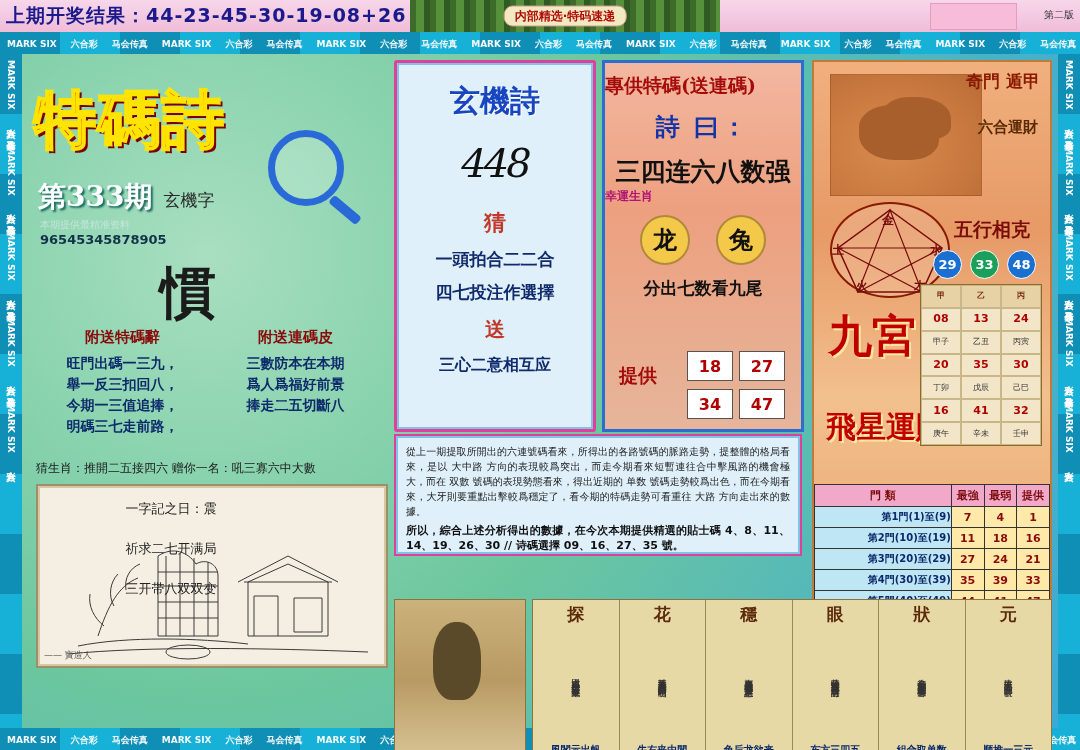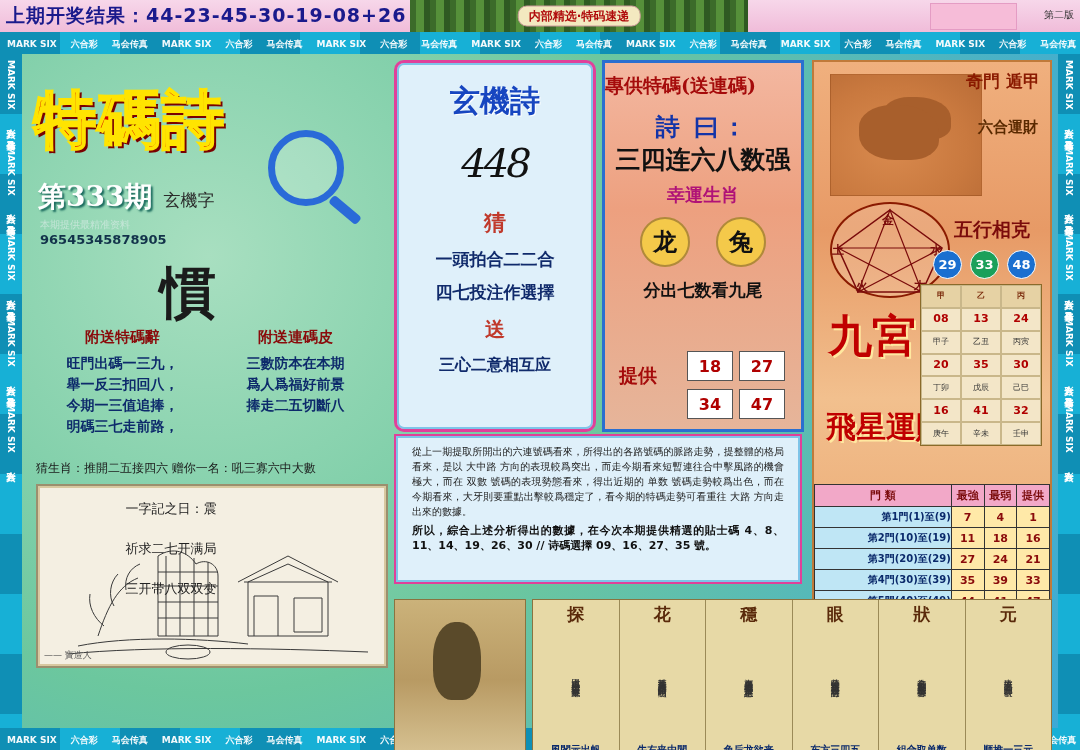--- a/index.html
+++ b/index.html
@@ -15,21 +15,21 @@
   .topbar{
     position:absolute;left:0;top:0;width:1080px;height:32px;
     background:linear-gradient(180deg,#f7d7ea 0%,#f0bcd9 100%);
     display:flex;align-items:center;
   }
   .topbar .lastresult{
     margin-left:6px;font-size:19px;font-weight:bold;color:#1a1a8c;
     letter-spacing:1px;white-space:nowrap;
   }
   .topbar .bamboo{
-    position:absolute;left:410px;top:0;width:338px;height:32px;
+    position:absolute;left:410px;top:0;width:310px;height:32px;
     background:
       repeating-linear-gradient(90deg,#3c6b2a 0 6px,#56903a 6px 14px,#2f5a22 14px 20px),
       #3c6b2a;
     overflow:hidden;
   }
   .topbar .bamboo .tag{
     position:absolute;left:50%;top:50%;transform:translate(-50%,-50%);
     background:#f3e9c0;color:#b00b0b;font-size:12px;font-weight:bold;
     padding:1px 10px;border-radius:9px;border:1px solid #c99;white-space:nowrap;
   }
@@ -150,21 +150,21 @@
     font-size:13px;color:#222;line-height:22px;
   }
   .drawing .sig{
     position:absolute;left:6px;bottom:4px;font-size:9px;color:#555;
   }
 
   
   .mid-col{position:absolute;left:372px;top:6px;width:200px;}
   .blue-card{
     width:196px;height:366px;background:#dff0fa;
-    border:3px solid #e0409a;border-radius:10px;
+    border:3px solid #e0409a;border-radius:3px;
     box-shadow:0 0 0 2px #7ec4e8 inset;
     position:relative;
   }
   .blue-card .hd{
     text-align:center;margin-top:18px;
     font-family:"DejaVu Serif","Liberation Serif",serif;
     font-size:30px;font-weight:bold;color:#1746c0;
     text-shadow:1px 1px 0 #fff;
   }
   .handwrite{
@@ -199,25 +199,25 @@
   }
   .red-card .hd{
     text-align:left;margin-top:10px;font-size:19px;font-weight:bold;color:#a50b0b;
     font-family:"DejaVu Serif","Liberation Serif",serif;
   }
   .red-card .shi{
     text-align:center;margin-top:12px;font-size:24px;font-weight:bold;color:#1334a8;
     font-family:Liberation Sans, sans-serif;letter-spacing:4px;
   }
   .red-card .verse{
-    text-align:center;font-size:25px;font-weight:bold;color:#111;
+    text-align:center;margin-top:12px;font-size:25px;font-weight:bold;color:#111;
     font-family:"DejaVu Serif","Liberation Serif",serif;
   }
   .red-card .zodiac-label{
-    text-align:center;margin-top:7px;font-size:18px;font-weight:bold;color:#b01277;
+    text-align:left;margin-top:0;font-size:12px;font-weight:bold;color:#b01277;
     font-family:"DejaVu Serif","Liberation Serif",serif;
   }
   .zodiacs{display:flex;justify-content:center;gap:26px;margin-top:10px;}
   .zball{
     width:46px;height:46px;border-radius:50%;
     display:flex;align-items:center;justify-content:center;
     font-family:"DejaVu Serif","Liberation Serif",serif;
     font-size:24px;font-weight:bold;color:#111;
     border:2px solid #b08a3a;
   }
@@ -311,24 +311,24 @@
   }
   .almanac div{
     border:1px solid #c9b78a;display:flex;align-items:center;justify-content:center;
     text-align:center;line-height:10px;
   }
   .almanac .hdc{background:#e6d2a4;font-weight:bold;color:#7a2a0b;}
   .almanac .num{font-size:11px;font-weight:bold;color:#b00000;}
 
   
   .para-box{
-    position:absolute;left:372px;top:380px;width:408px;height:150px;
+    position:absolute;left:372px;top:380px;width:408px;height:122px;
     background:#dff0fa;border:2px solid #e0409a;
     box-shadow:0 0 0 2px #7ec4e8 inset;
-    padding:8px 16px;box-sizing:border-box;
+    padding:8px 10px;box-sizing:border-box;
     font-size:10px;line-height:15px;color:#222;text-align:justify;
   }
   .para-box .final{
     margin-top:4px;font-size:11px;font-weight:bold;color:#111;
   }
 
   
   .tbl{
     position:absolute;left:792px;top:430px;width:236px;
     border-collapse:collapse;font-size:10px;

